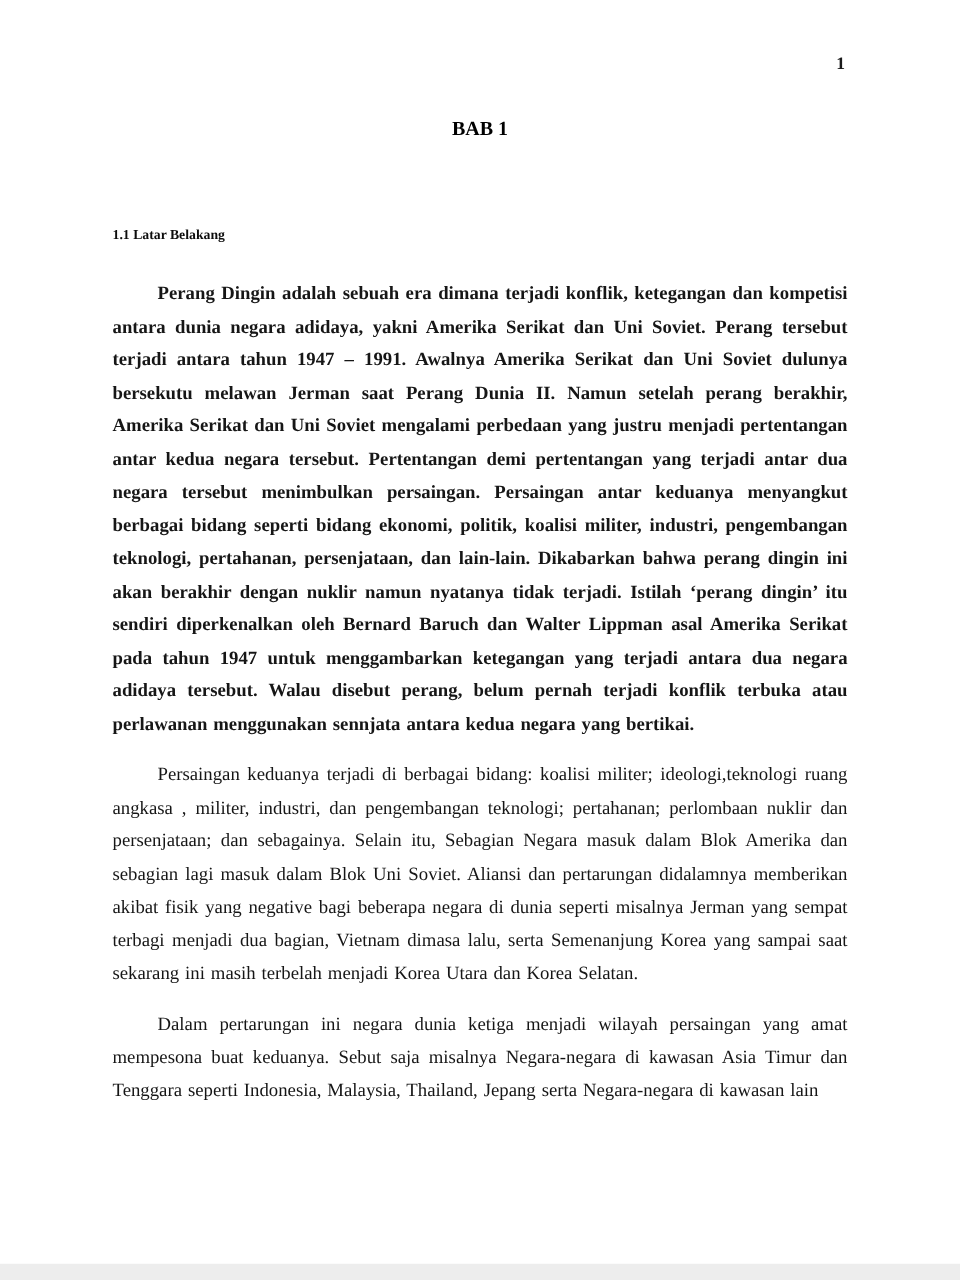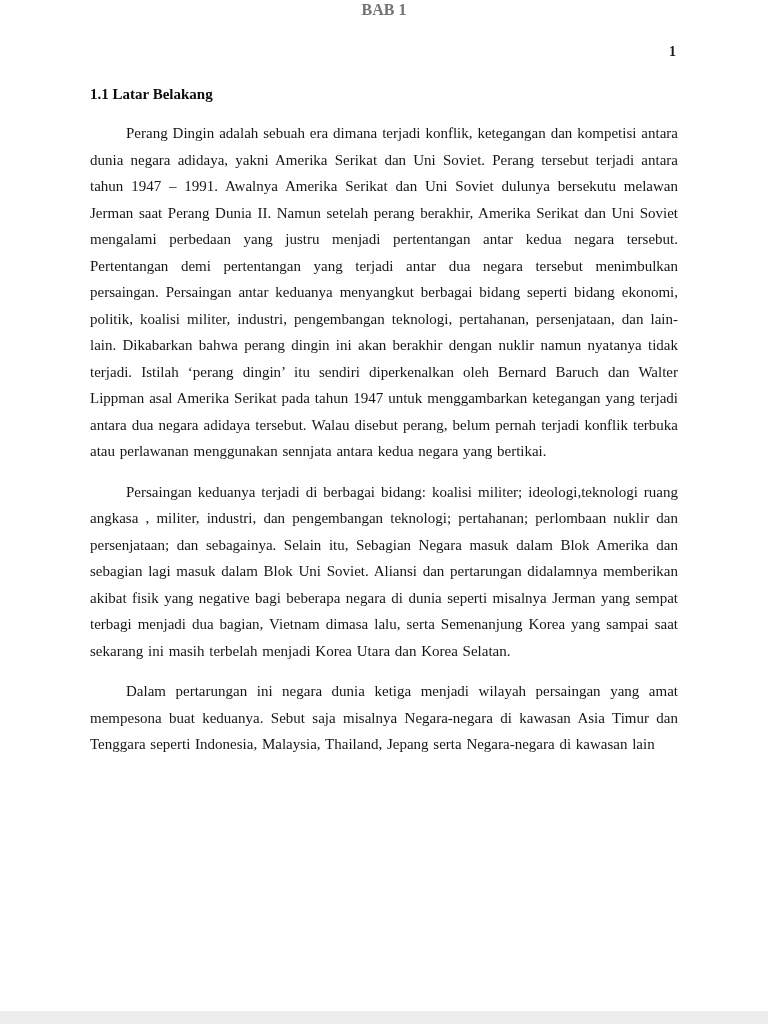--- a/index.html
+++ b/index.html
@@ -20,52 +20,54 @@
   .page-number {
     position: absolute;
     top: 44px;
     right: 92px;
     font-size: 14px;
     font-weight: bold;
     color: #1a1a1a;
   }
   .chapter-title {
     margin: 0;
+    padding-top: 94px;
     text-align: center;
     font-size: 16px;
     line-height: 20px;
     font-weight: bold;
-    color: #737373;
+    color: #000000;
   }
   .chapter-subtitle {
     margin: 22px 0 0 0;
     text-align: center;
     font-size: 16px;
     line-height: 20px;
     font-weight: bold;
     color: #0d0d0d;
   }
   .section-heading {
     margin: 64px 90px 0 90px;
-    font-size: 15px;
+    font-size: 11px;
     line-height: 20px;
     font-weight: bold;
     color: #0d0d0d;
   }
   .body-paragraph {
     margin: 14px 90px 0 90px;
     font-size: 15px;
     line-height: 26.5px;
     text-align: justify;
     text-indent: 36px;
     color: #161616;
     word-spacing: 1px;
   }
   .body-paragraph.first {
-    margin-top: 16px;
+    margin-top: 24px;
+    font-weight: bold;
   }
   .bottom-strip {
     position: absolute;
     left: 0;
     right: 0;
     bottom: 0;
     height: 13px;
     background: #ededed;
   }
 </style>

